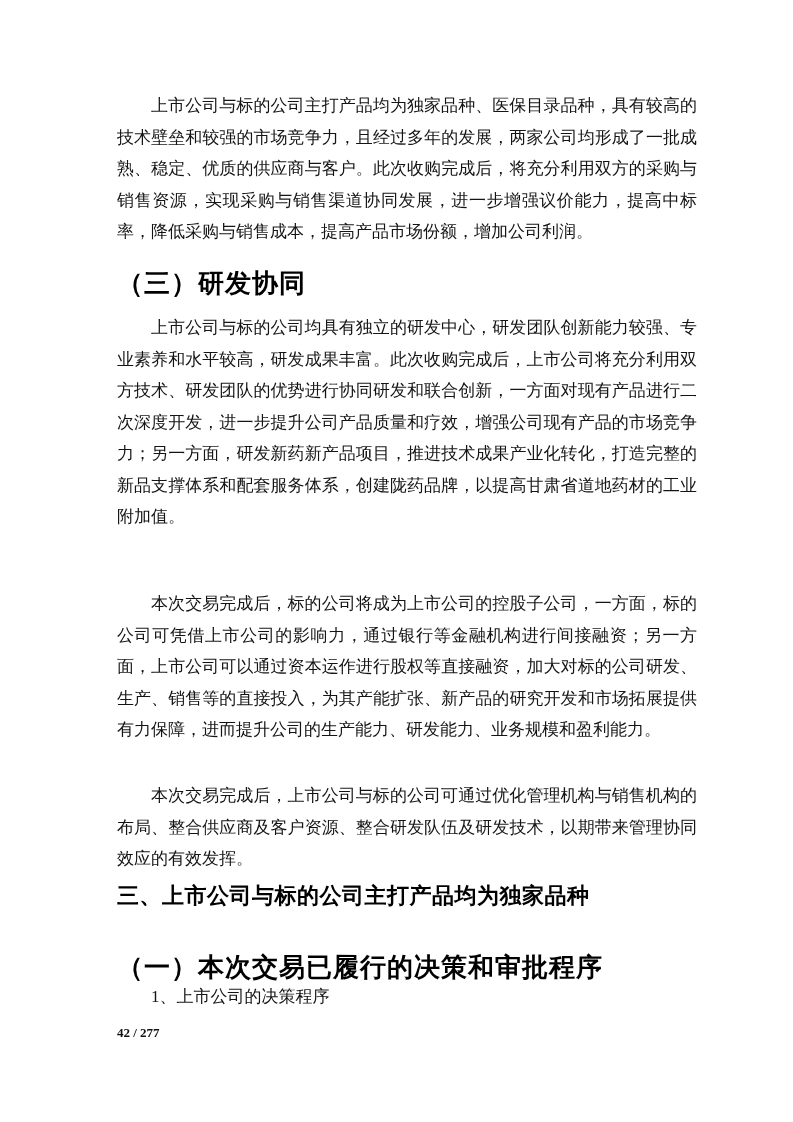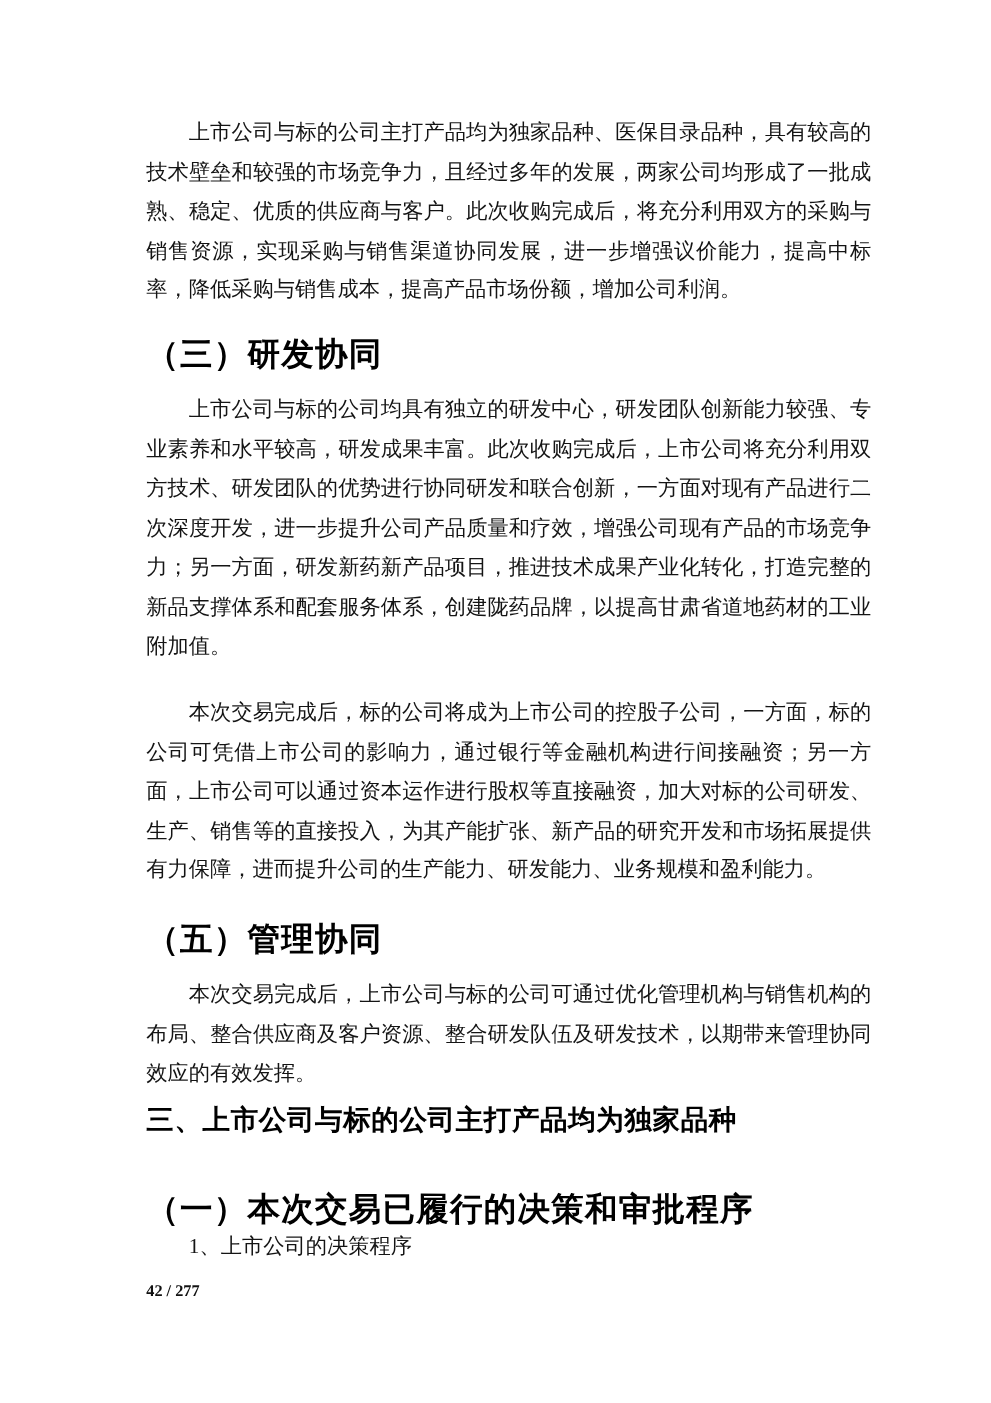--- a/index.html
+++ b/index.html
@@ -68,23 +68,22 @@
 
 <div class="page">
 
   <p class="abs body-para" style="top: 90px;">上市公司与标的公司主打产品均为独家品种、医保目录品种，具有较高的技术壁垒和较强的市场竞争力，且经过多年的发展，两家公司均形成了一批成熟、稳定、优质的供应商与客户。此次收购完成后，将充分利用双方的采购与销售资源，实现采购与销售渠道协同发展，进一步增强议价能力，提高中标率，降低采购与销售成本，提高产品市场份额，增加公司利润。</p>
 
   <h2 class="abs heading-2" style="top: 272px;">（三）研发协同</h2>
 
   <p class="abs body-para" style="top: 312px;">上市公司与标的公司均具有独立的研发中心，研发团队创新能力较强、专业素养和水平较高，研发成果丰富。此次收购完成后，上市公司将充分利用双方技术、研发团队的优势进行协同研发和联合创新，一方面对现有产品进行二次深度开发，进一步提升公司产品质量和疗效，增强公司现有产品的市场竞争力；另一方面，研发新药新产品项目，推进技术成果产业化转化，打造完整的新品支撑体系和配套服务体系，创建陇药品牌，以提高甘肃省道地药材的工业附加值。</p>
 
 
-  <p class="abs body-para" style="top: 554px;">本次交易完成后，标的公司将成为上市公司的控股子公司，一方面，标的公司可凭借上市公司的影响力，通过银行等金融机构进行间接融资；另一方面，上市公司可以通过资本运作进行股权等直接融资，加大对标的公司研发、生产、销售等的直接投入，为其产能扩张、新产品的研究开发和市场拓展提供有力保障，进而提升公司的生产能力、研发能力、业务规模和盈利能力。</p>
+  <p class="abs body-para" style="top: 588px;">本次交易完成后，标的公司将成为上市公司的控股子公司，一方面，标的公司可凭借上市公司的影响力，通过银行等金融机构进行间接融资；另一方面，上市公司可以通过资本运作进行股权等直接融资，加大对标的公司研发、生产、销售等的直接投入，为其产能扩张、新产品的研究开发和市场拓展提供有力保障，进而提升公司的生产能力、研发能力、业务规模和盈利能力。</p>
 
-  <h2 class="abs heading-2" style="top: 740px;">（五）管理协同</h2>
 
   <p class="abs body-para" style="top: 780px;">本次交易完成后，上市公司与标的公司可通过优化管理机构与销售机构的布局、整合供应商及客户资源、整合研发队伍及研发技术，以期带来管理协同效应的有效发挥。</p>
 
   <h1 class="abs heading-1" style="top: 883px;">三、上市公司与标的公司主打产品均为独家品种</h1>
 
   <h2 class="abs heading-2" style="top: 956px;">（一）本次交易已履行的决策和审批程序</h2>
 
   <p class="abs heading-3" style="top: 987px;">1、上市公司的决策程序</p>
 
   <div class="abs page-footer" style="top: 1026px;">42 / 277</div>

